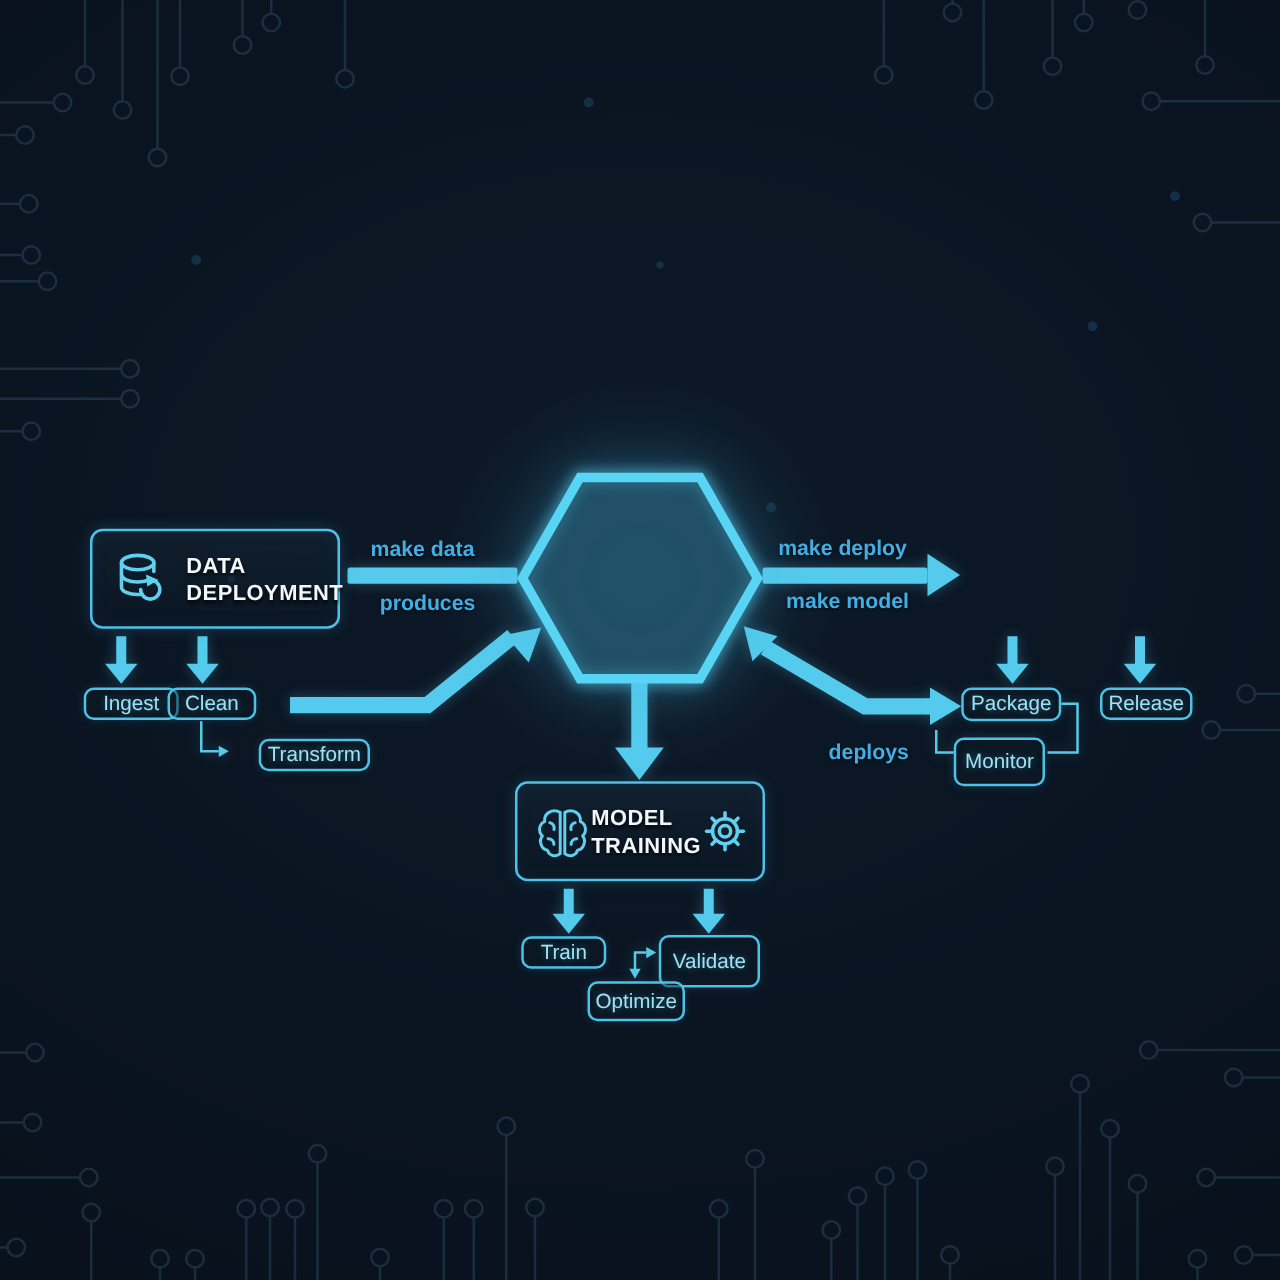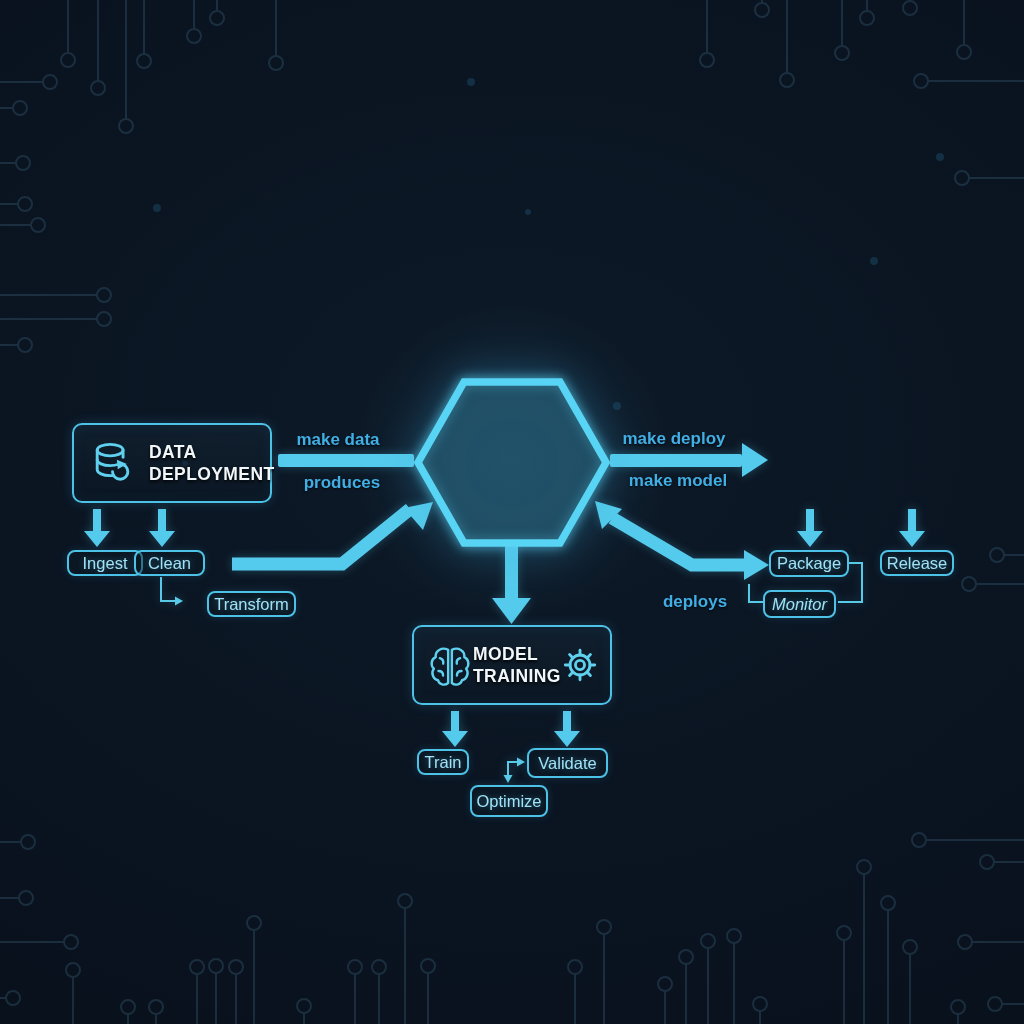--- a/index.html
+++ b/index.html
@@ -242,19 +242,19 @@
   <div class="edge-label" style="left:278px;top:430px;width:120px;">make data</div>
   <div class="edge-label" style="left:282px;top:473px;width:120px;">produces</div>
   <div class="edge-label" style="left:612px;top:429px;width:124px;">make deploy</div>
   <div class="edge-label" style="left:616px;top:471px;width:124px;">make model</div>
   <div class="edge-label" style="left:650px;top:592px;width:90px;">deploys</div>
 
   <div class="subnode" style="left:67px;top:550px;width:76px;height:26px;">Ingest</div>
   <div class="subnode" style="left:134px;top:550px;width:71px;height:26px;">Clean</div>
   <div class="subnode" style="left:185px;top:591px;width:89px;height:26px;margin-left:22px;">Transform</div>
   <div class="subnode" style="left:769px;top:550px;width:80px;height:27px;">Package</div>
-  <div class="subnode" style="left:763px;top:590px;width:73px;height:28px;font-style:italic;">Monitor</div>
+  <div class="subnode" style="left:763px;top:590px;width:73px;height:39px;">Monitor</div>
   <div class="subnode" style="left:880px;top:550px;width:74px;height:26px;">Release</div>
-  <div class="subnode" style="left:417px;top:749px;width:52px;height:26px;">Train</div>
-  <div class="subnode" style="left:527px;top:748px;width:81px;height:30px;">Validate</div>
+  <div class="subnode" style="left:417px;top:749px;width:68px;height:26px;">Train</div>
+  <div class="subnode" style="left:527px;top:748px;width:81px;height:42px;">Validate</div>
   <div class="subnode" style="left:470px;top:785px;width:78px;height:32px;">Optimize</div>
 
 </div>
 
 </body></html>

